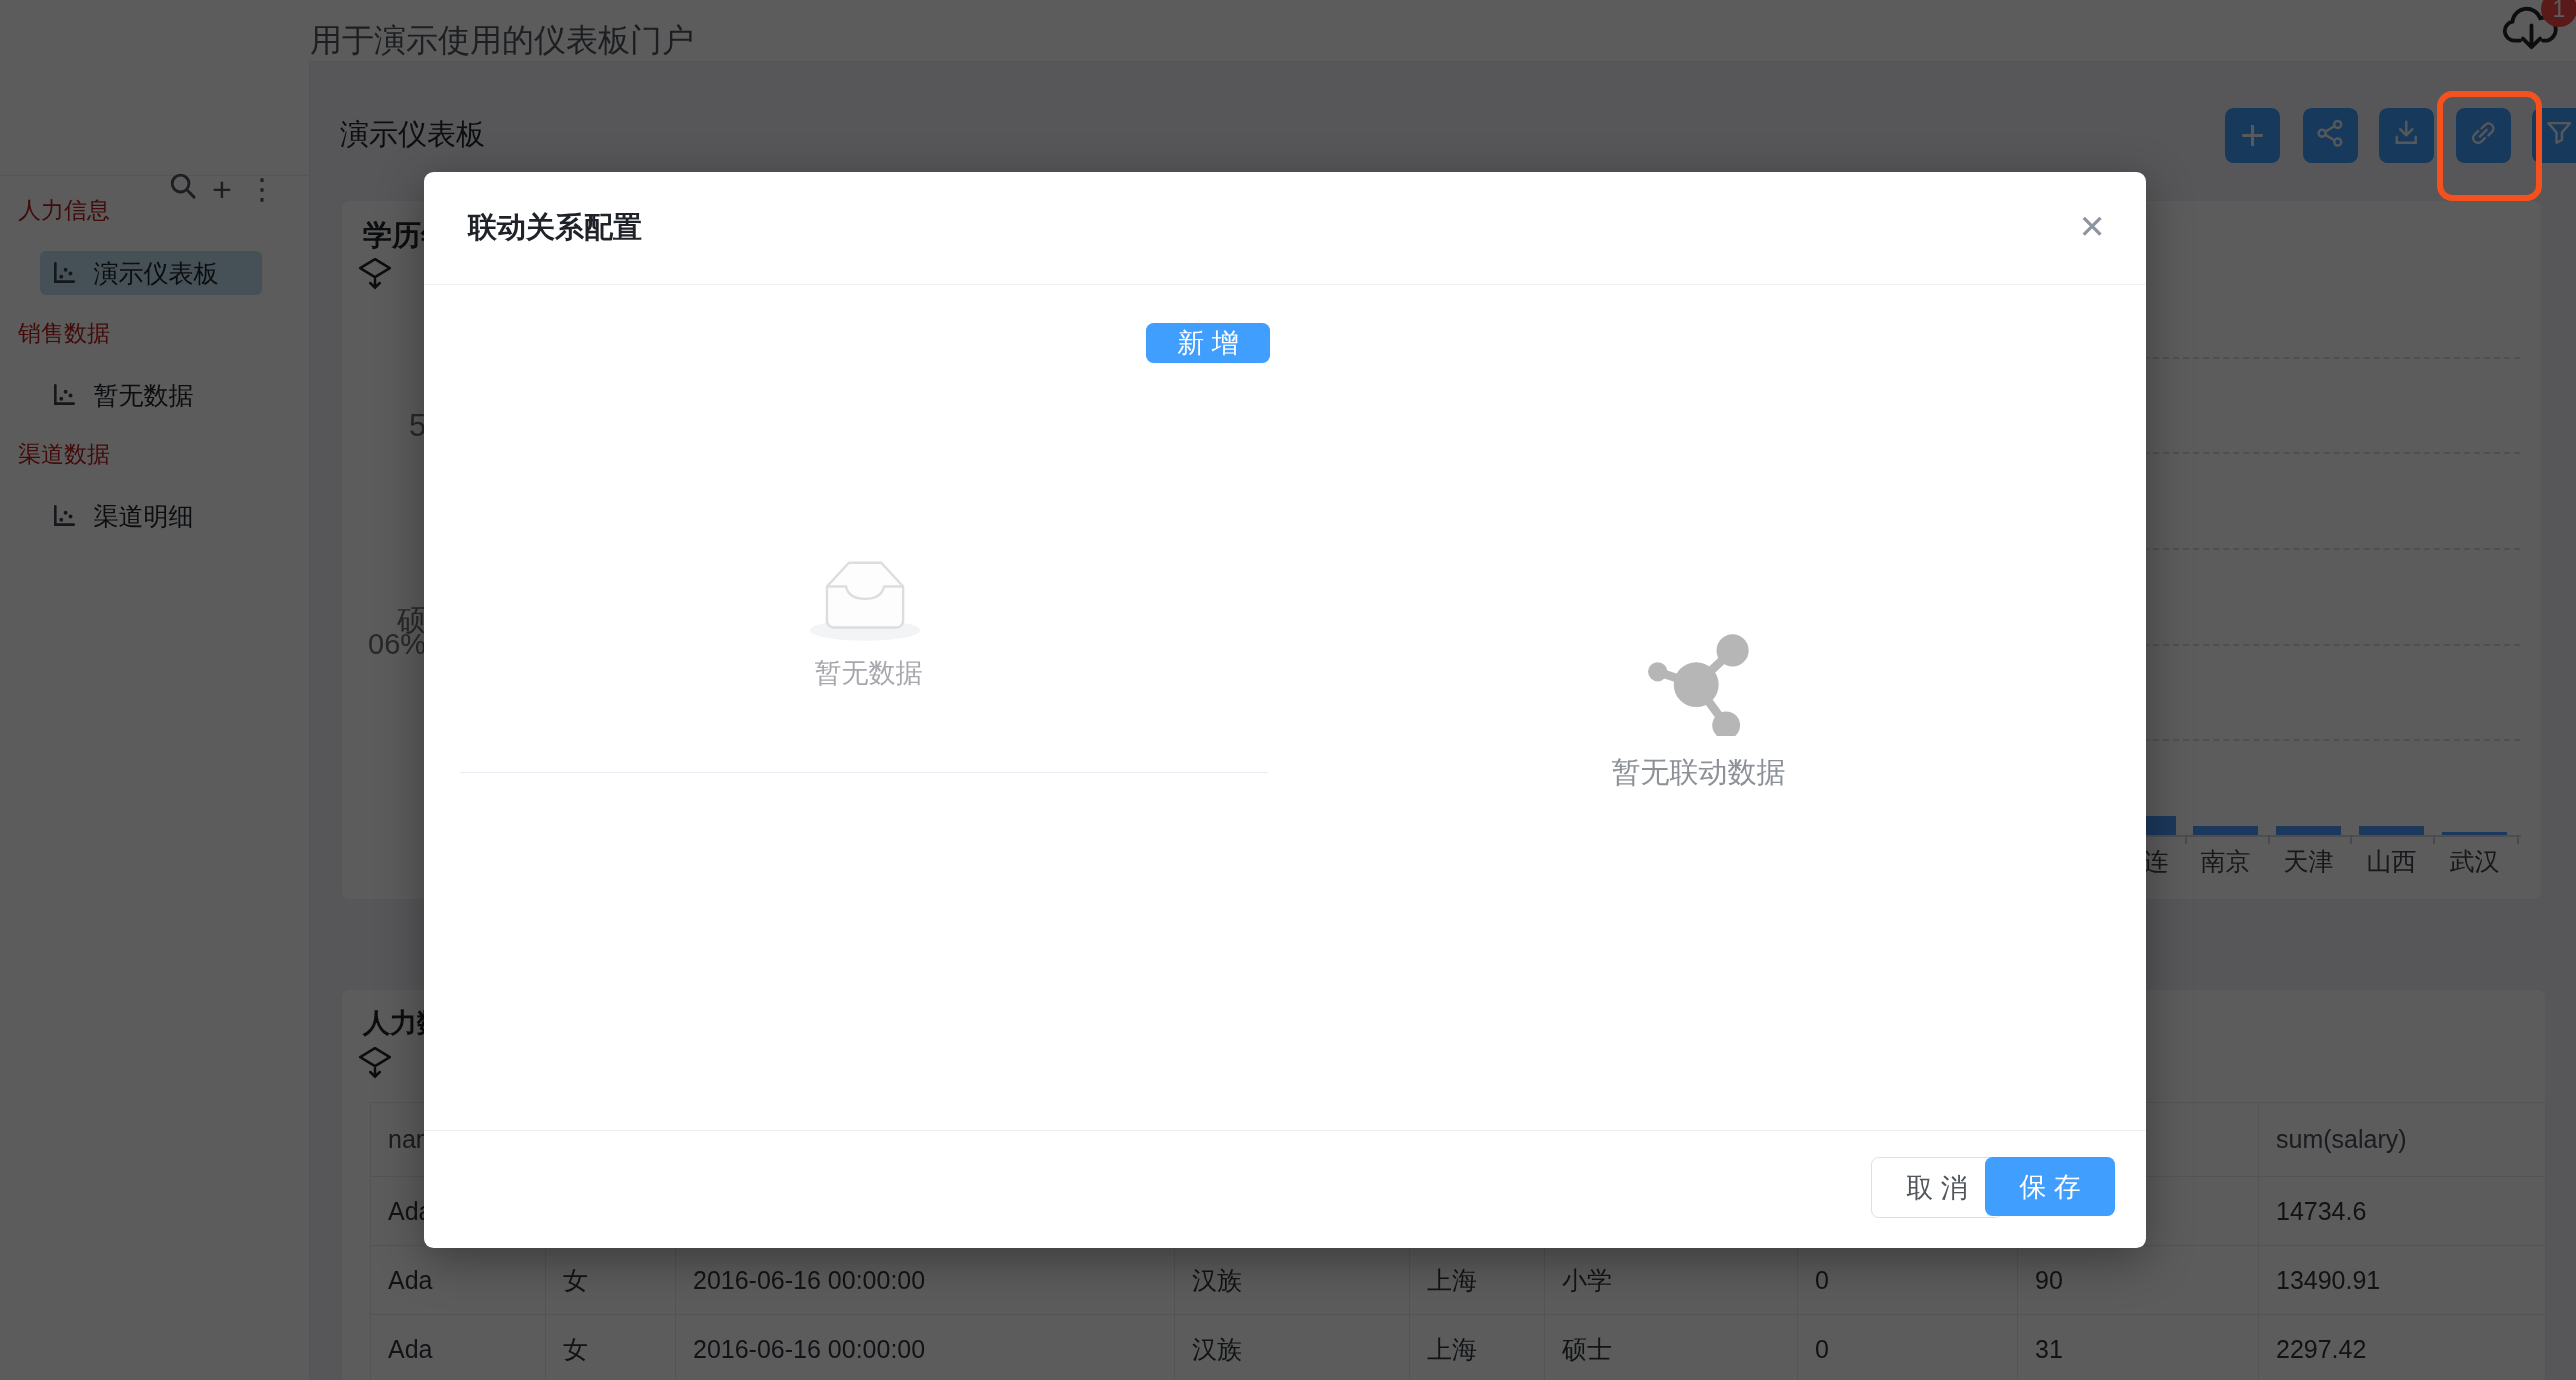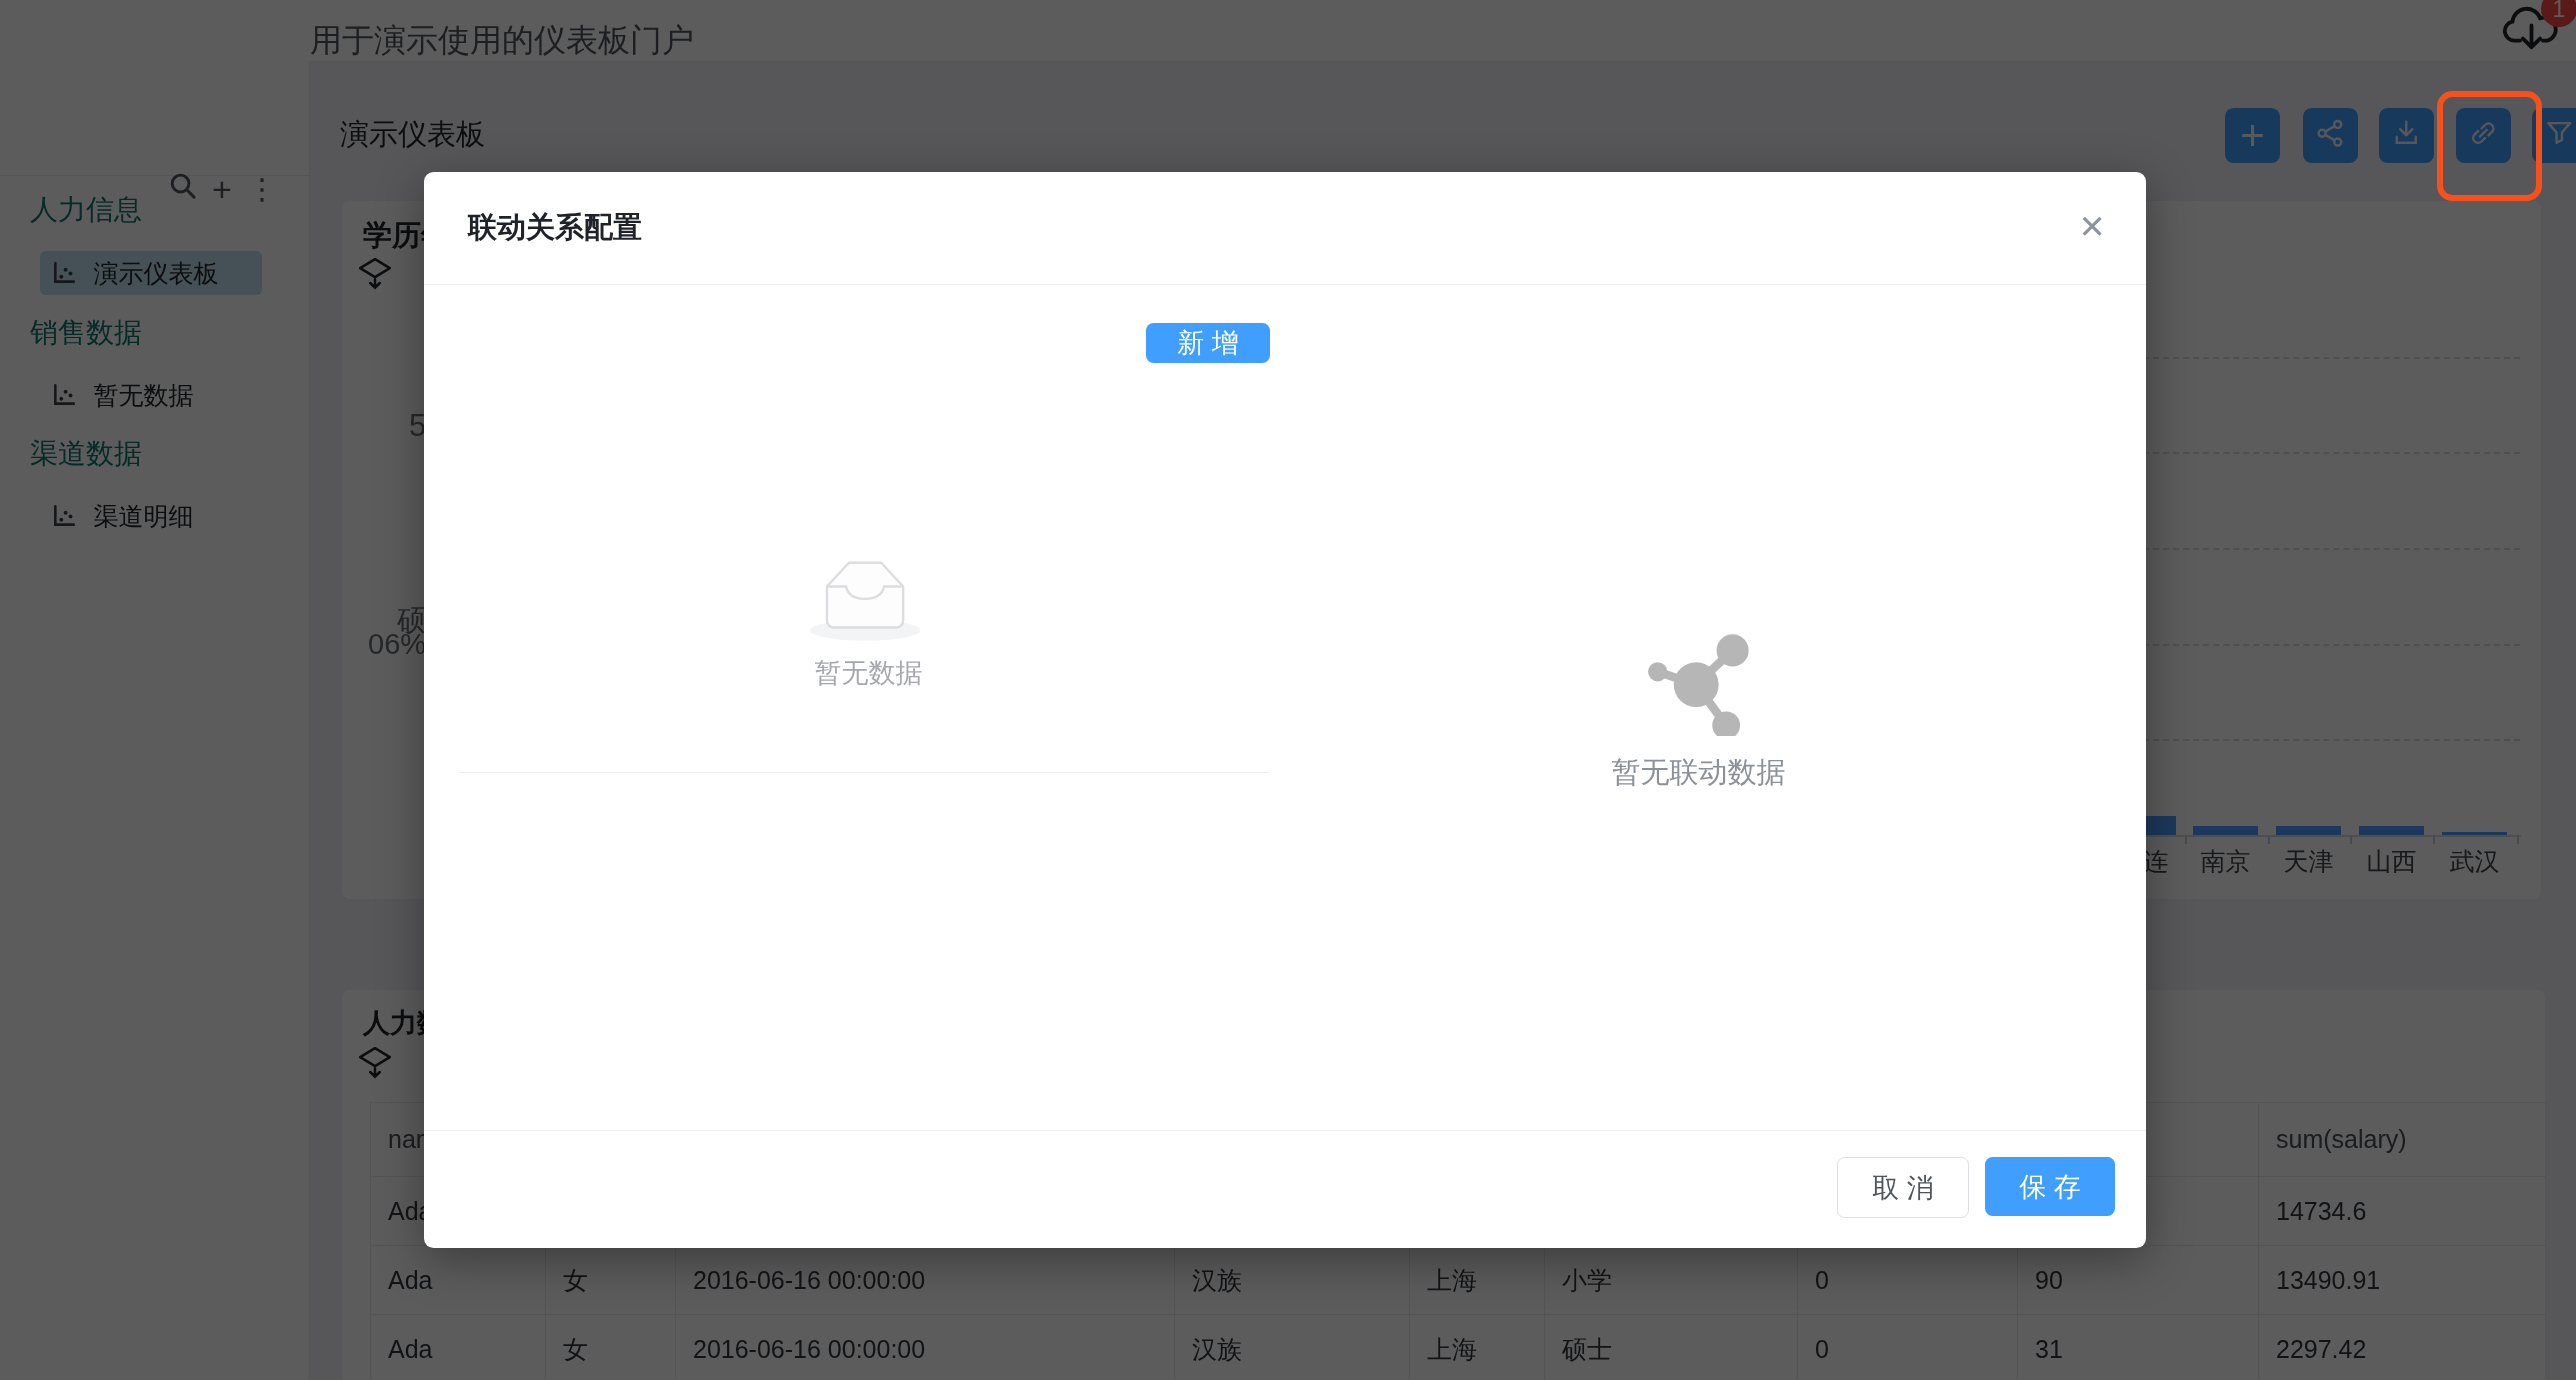--- a/index.html
+++ b/index.html
@@ -12,21 +12,21 @@
   .portal-title{left:34px;top:12.4px;font-size:32.5px;font-weight:bold;color:#1f2329;margin-top:48px;}
   .portal-subtitle{left:310px;top:19px;font-size:32px;color:#50555c;}
   .cloud-btn{left:2501px;top:3.8px;width:61px;height:54px;}
   .badge{left:2541px;top:-8.6px;width:36px;height:36px;border-radius:50%;background:#f54a45;
          color:#fff;font-size:23px;text-align:center;line-height:36px;}
 
   .sidebar{left:0;top:61px;width:309px;height:1320px;background:#ffffff;border-right:1px solid #e6e8eb;}
   .side-iconrow{left:0;top:61px;width:309px;height:114px;border-bottom:1px solid #ececee;}
   .side-icon{top:107px;width:42px;height:42px;display:flex;align-items:center;justify-content:center;
              font-size:34px;color:#50555c;}
-  .tree-group{left:30px;width:268px;height:46px;font-size:28px;font-weight:500;color:#0f766e;line-height:46px;}
+  .tree-group{left:18px;width:268px;height:46px;font-size:23px;font-weight:500;color:#b91c1c;line-height:46px;}
   .tree-item{left:40px;width:222px;height:44px;border-radius:5.7px;display:flex;align-items:center;}
   .tree-item .lbl{font-size:25px;color:#23262b;margin-left:17px;}
   .tree-item.sel{background:#bfe0ee;}
   .tree-ico{margin-left:10.5px;width:26px;height:26px;}
 
   .page-title{left:340px;top:115px;font-size:29px;font-weight:500;color:#23262b;}
   .tb-btn{top:108px;width:55px;height:55px;background:#409EFF;border-radius:8.6px;
           display:flex;align-items:center;justify-content:center;color:#fff;}
   .tb-btn .plus{font-size:42px;font-weight:300;line-height:42px;color:#f2f5fa;}
 
@@ -322,21 +322,21 @@
         <path d="M46 52 L80 20 M46 52 L10 40 M46 52 L74 90" stroke="#b6b6b6" stroke-width="8" stroke-linecap="round"></path>
         <circle cx="46" cy="52" r="21" fill="#b6b6b6"></circle>
         <circle cx="80" cy="20" r="15" fill="#b6b6b6"></circle>
         <circle cx="10" cy="40" r="9" fill="#b6b6b6"></circle>
         <circle cx="74" cy="90" r="13" fill="#b6b6b6"></circle>
       </svg>
     </div>
     <div class="abs link-empty-txt" style="left:1131px;top:581px;width:287px">暂无联动数据</div>
 
     <div class="abs modal-fdiv"></div>
-    <div class="abs btn btn-plain" style="left:1413px;top:985px;width:130px;height:59px">
+    <div class="abs btn btn-plain" style="left:1447px;top:985px;width:130px;height:59px">
       <span>取 消</span>
     </div>
     <div class="abs btn btn-primary" style="left:1561px;top:985px;width:130px;height:59px">
       <span>保 存</span>
     </div>
   </div>
 
   <div class="abs annotation"></div>
 
 </div>

